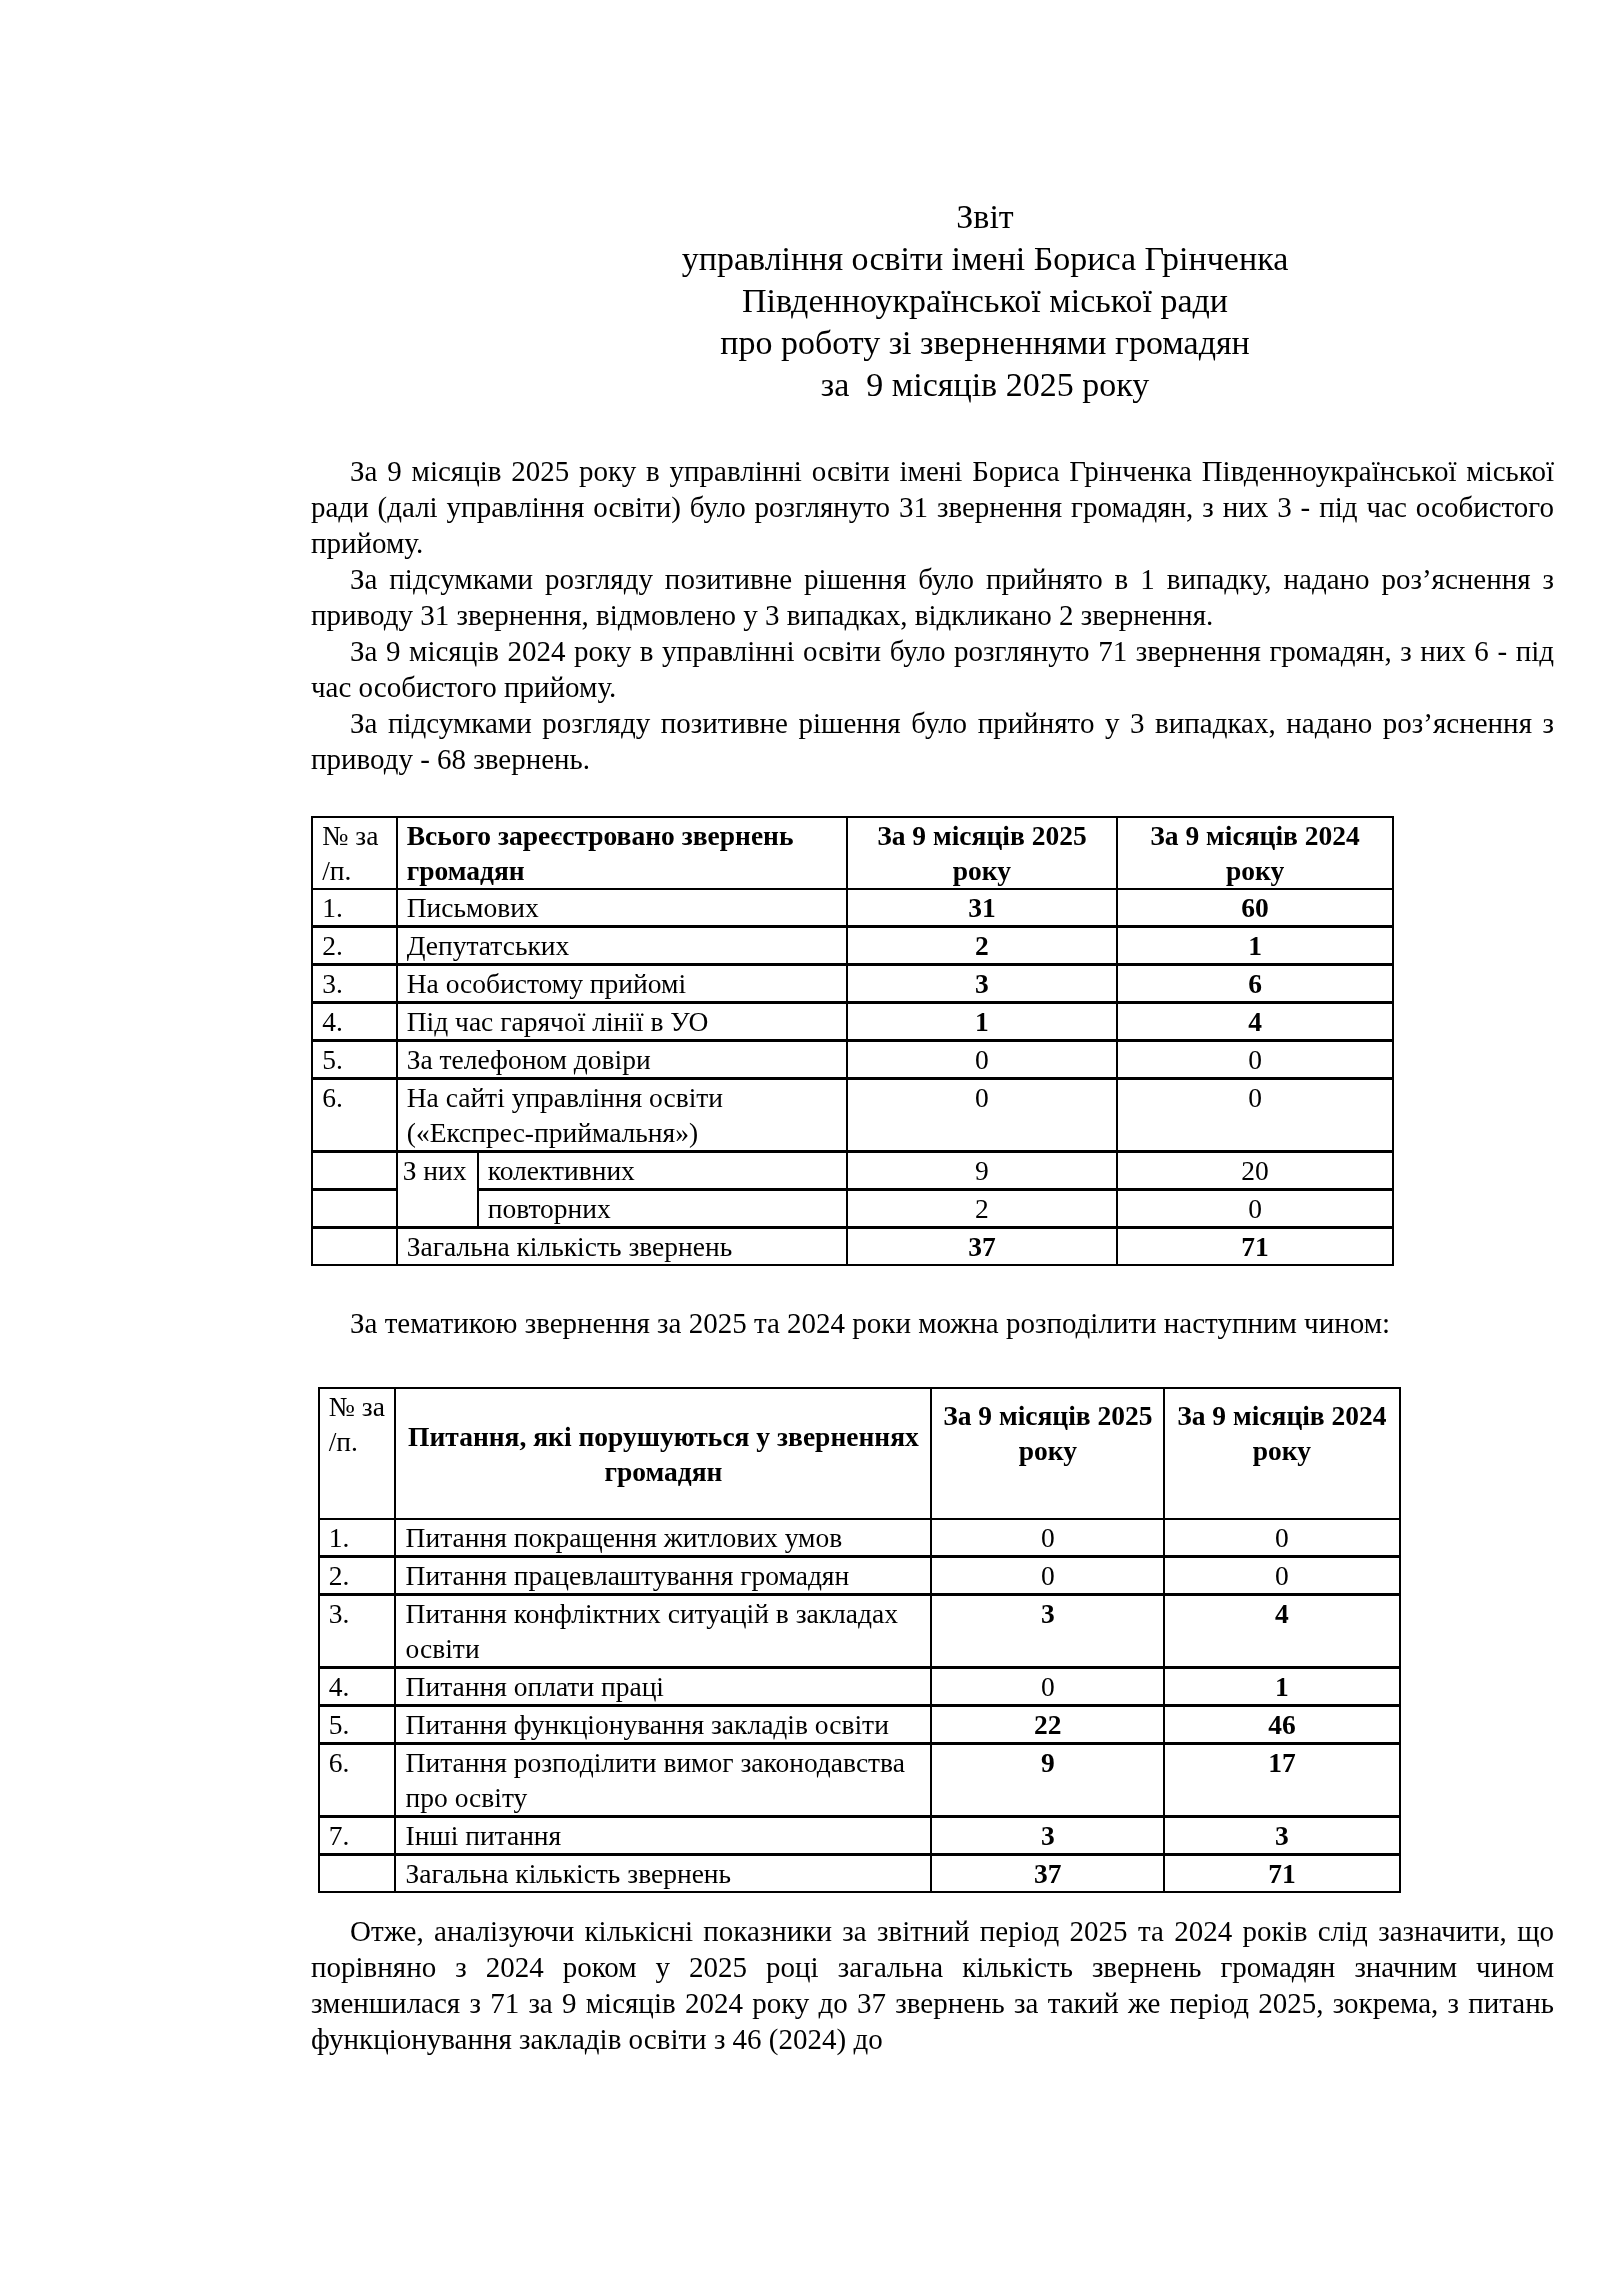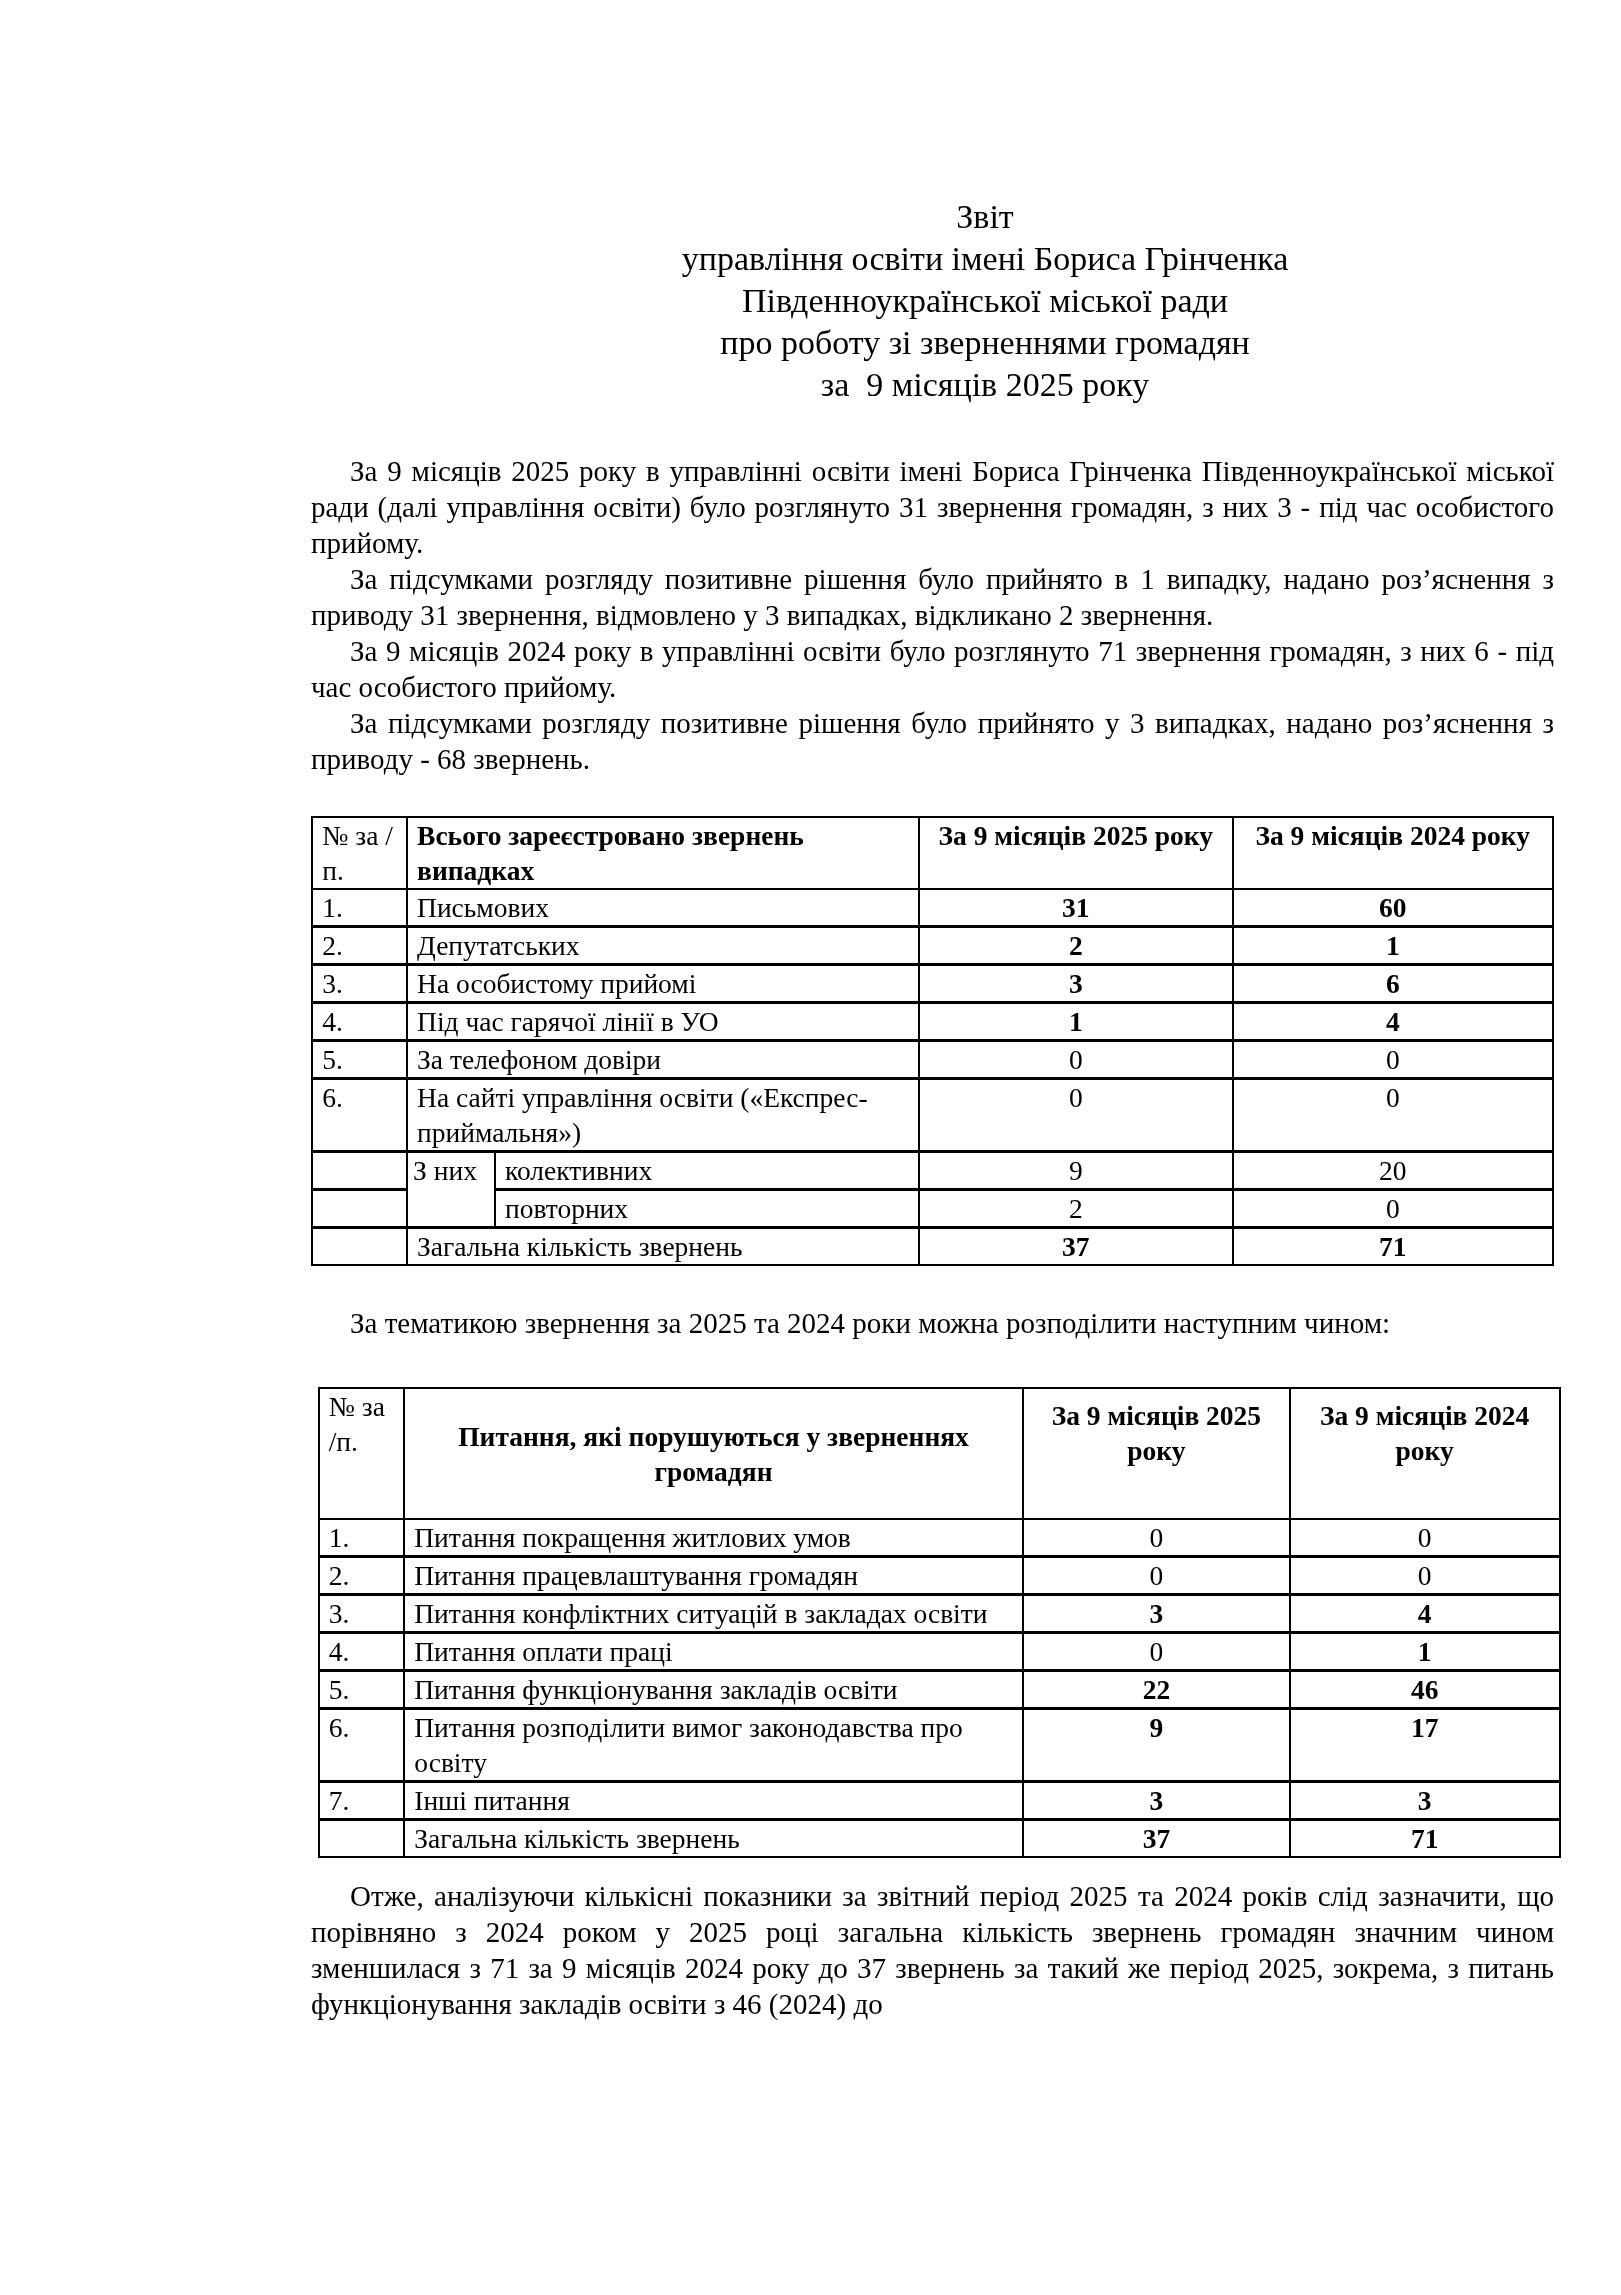--- a/index.html
+++ b/index.html
@@ -28,21 +28,21 @@
     font-size: 29px;
     line-height: 36px;
     text-align: justify;
     text-indent: 39px;
     margin: 0;
   }
   .body-block { margin-top: 47px; }
   .gap-before-table { height: 39px; }
   table.report {
     border-collapse: collapse;
-    width: 1243px;
+    width: 1083px;
     font-size: 27.5px;
     line-height: 35px;
   }
   table.report td, table.report th {
     border: 2px solid #000;
     padding: 0 9.2px;
     vertical-align: top;
   }
   table.report tr + tr td { border-top-width: 3.9px; }
   table.report thead th { font-weight: bold; }
@@ -81,21 +81,21 @@
     <colgroup>
       <col style="width:95px">
       <col style="width:88px">
       <col style="width:425px">
       <col style="width:314px">
       <col style="width:321px">
     </colgroup>
     <thead>
       <tr>
         <th class="num" style="font-weight:normal;text-align:left;">№ за /п.</th>
-        <th colspan="2" style="text-align:left;">Всього  зареєстровано  звернень випадках</th>
+        <th colspan="2" style="text-align:left;">Всього  зареєстровано  звернень громадян</th>
         <th class="val">За  9 місяців 2025 року</th>
         <th class="val">За  9 місяців 2024 року</th>
       </tr>
     </thead>
     <tbody>
       <tr>
         <td class="num">1.</td>
         <td colspan="2">Письмових</td>
         <td class="val bold">31</td>
         <td class="val bold">60</td>

